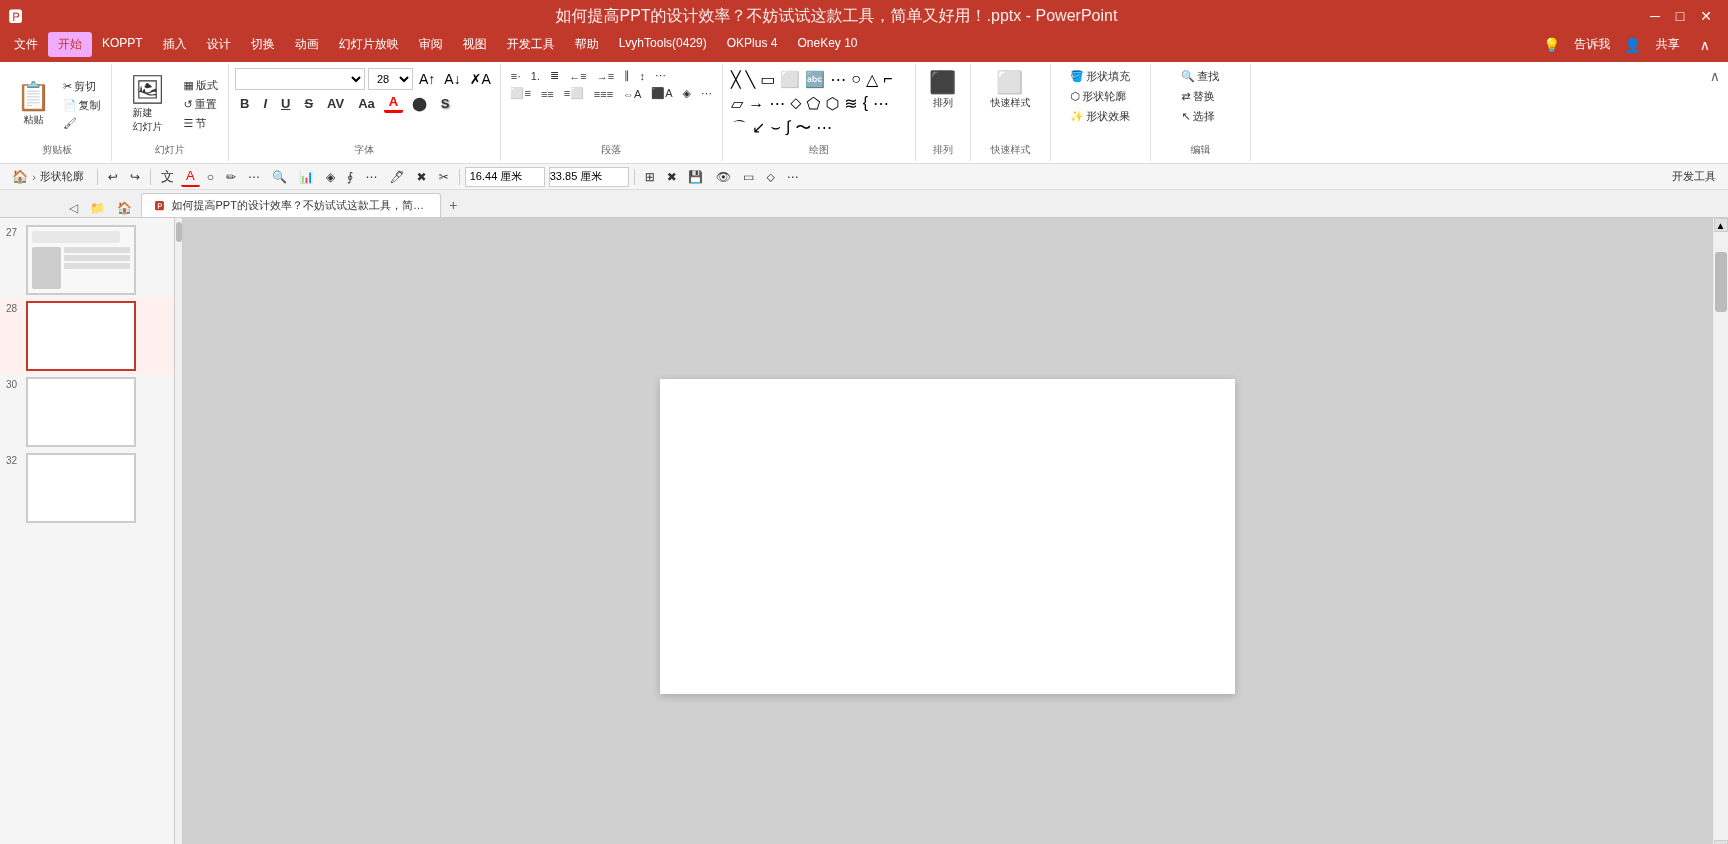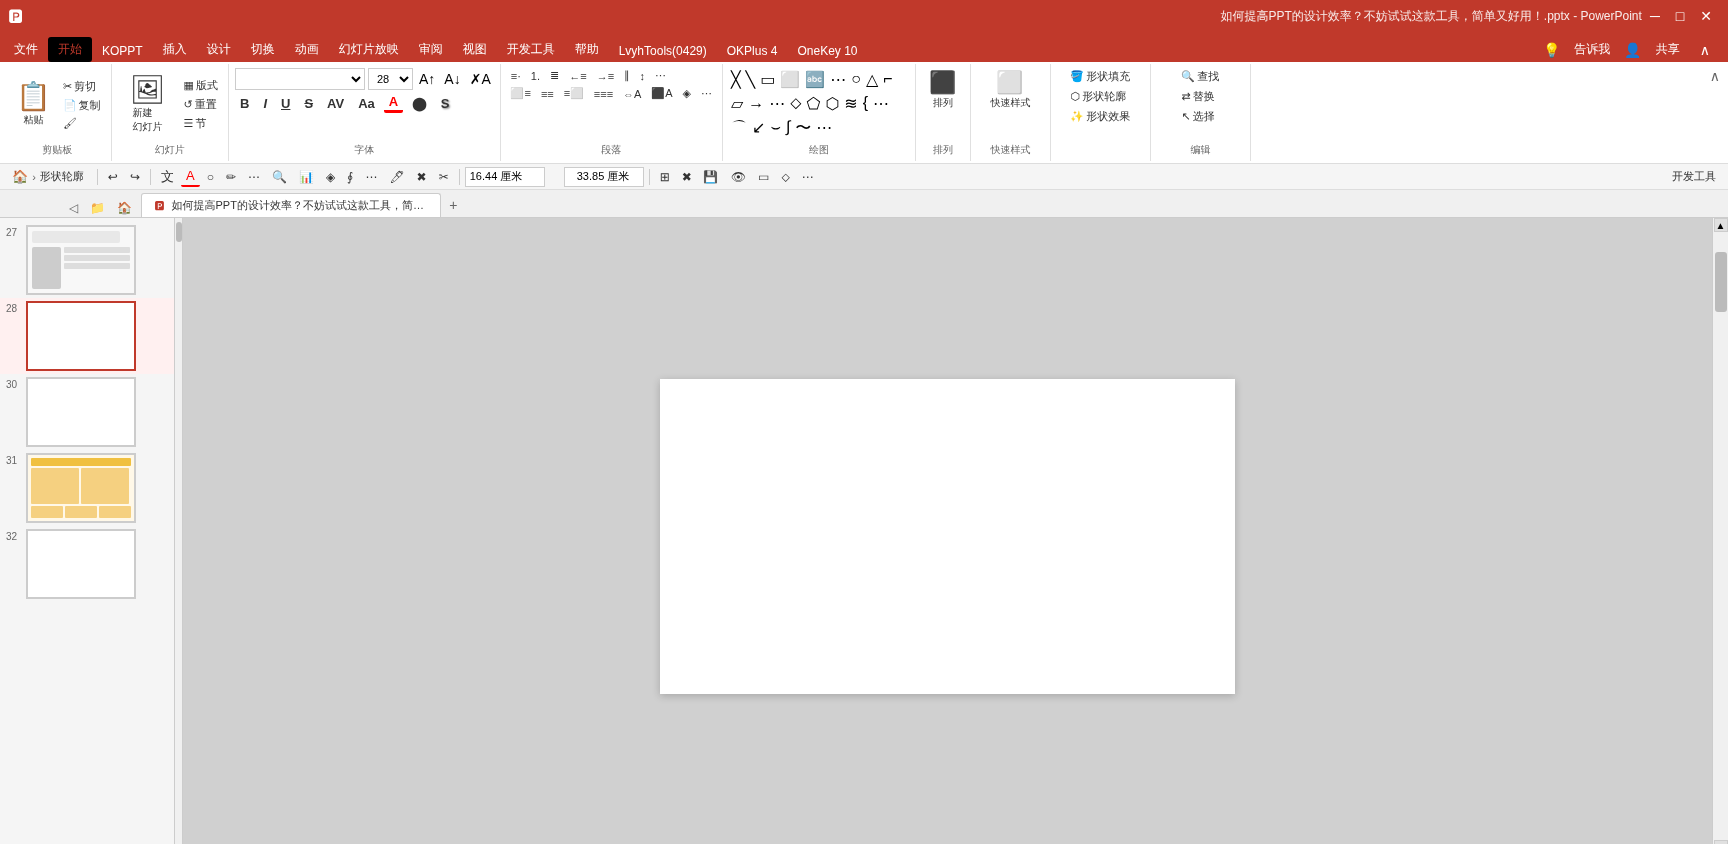--- a/index.html
+++ b/index.html
@@ -14,32 +14,32 @@
       padding: 0 8px;
       color: white;
       font-size: 12px;
     }
 
     
     .menu-bar {
       background: #c0392b;
       height: 30px;
       display: flex;
-      align-items: flex-end;
+      align-items: flex-start;
       padding: 0 4px;
       color: white;
     }
     .menu-item {
       padding: 4px 10px;
       cursor: pointer;
       border-radius: 3px;
       font-size: 12px;
       white-space: nowrap;
     }
-    .menu-item.active { background: #000000; color: #c0392b; }
+    .menu-item.active { background: #f0abfc; color: #c0392b; }
 
     
     .ribbon {
       background: white;
       border-bottom: 1px solid #ddd;
     }
     .ribbon-content {
       display: flex;
       align-items: stretch;
       padding: 2px 4px;
@@ -287,21 +287,21 @@
       color: #333;
       cursor: pointer;
     }
     .breadcrumb-sep { color: #666; font-size: 11px; }
   </style>
 </head>
 <body>
 
 <div class="title-bar">
   <span style="margin-right:8px; font-size:16px;">🅿</span>
-  <span style="flex:1; text-align:right; font-size:12px; opacity:0.9;">如何提高PPT的设计效率？不妨试试这款工具，简单又好用！.pptx - PowerPoint</span>
+  <span style="flex:1; text-align:center; font-size:16px; opacity:0.9;">如何提高PPT的设计效率？不妨试试这款工具，简单又好用！.pptx - PowerPoint</span>
   <span style="padding:2px 8px; cursor:pointer; font-size:14px;">─</span>
   <span style="padding:2px 8px; cursor:pointer; font-size:14px;">□</span>
   <span style="padding:2px 8px; cursor:pointer; font-size:14px;">✕</span>
 </div>
 
 <div class="menu-bar">
   <div class="menu-item">文件</div>
   <div class="menu-item active">开始</div>
   <div class="menu-item">KOPPT</div>
   <div class="menu-item">插入</div>
@@ -541,21 +541,21 @@
     <button class="toolbar-btn">◈</button>
     <button class="toolbar-btn">∮</button>
     <button class="toolbar-btn">⋯</button>
     <button class="toolbar-btn">🖊</button>
     <button class="toolbar-btn">✖</button>
     <button class="toolbar-btn">✂</button>
     <div class="toolbar-separator"></div>
 
     <div style="display:flex;align-items:center;gap:4px;">
       <input type="text" value="16.44 厘米" style="width: 80px; height: 20px; border: 1px solid rgb(204, 204, 204); padding: 0px 4px; font-size: 11px;">
-      <input type="text" value="33.85 厘米" style="width: 80px; height: 20px; border: 1px solid rgb(204, 204, 204); padding: 0px 12px; font-size: 11px; margin-left: 15px;">
+      <input type="text" value="33.85 厘米" style="width: 80px; height: 20px; border: 1px solid rgb(204, 204, 204); padding: 0px 0; font-size: 11px;">
     </div>
 
     <div class="toolbar-separator"></div>
     <button class="toolbar-btn">⊞</button>
     <button class="toolbar-btn">✖</button>
     <button class="toolbar-btn">💾</button>
     <button class="toolbar-btn">👁</button>
     <button class="toolbar-btn">▭</button>
     <button class="toolbar-btn">⬦</button>
     <button class="toolbar-btn">⋯</button>
@@ -606,37 +606,20 @@
       </div>
     </div>
 
 
     <div class="slide-item">
       <span class="slide-number">30</span>
       <div class="slide-thumb" style="background:white;">
       </div>
     </div>
 
-    <div class="slide-item">
-      <span class="slide-number">31</span>
-      <div class="slide-thumb" style="background:#fff8e8;">
-        <div style="width:100%;height:100%;display:flex;flex-direction:column;padding:3px;gap:2px;">
-          <div style="background:#f0c040;height:8px;width:100%;border-radius:1px;"></div>
-          <div style="display:flex;gap:2px;flex:1;">
-            <div style="background:#f5d080;width:48%;border-radius:1px;"></div>
-            <div style="background:#f5d080;width:48%;border-radius:1px;"></div>
-          </div>
-          <div style="display:flex;gap:2px;height:12px;">
-            <div style="background:#f5d080;flex:1;border-radius:1px;"></div>
-            <div style="background:#f5d080;flex:1;border-radius:1px;"></div>
-            <div style="background:#f5d080;flex:1;border-radius:1px;"></div>
-          </div>
-        </div>
-      </div>
-    </div>
 
     <div class="slide-item">
       <span class="slide-number">32</span>
       <div class="slide-thumb" style="background:white;">
       </div>
     </div>
 
   </div>
 
   <div style="width:8px;background:#f0f0f0;border-right:1px solid #ccc;display:flex;flex-direction:column;align-items:center;">

